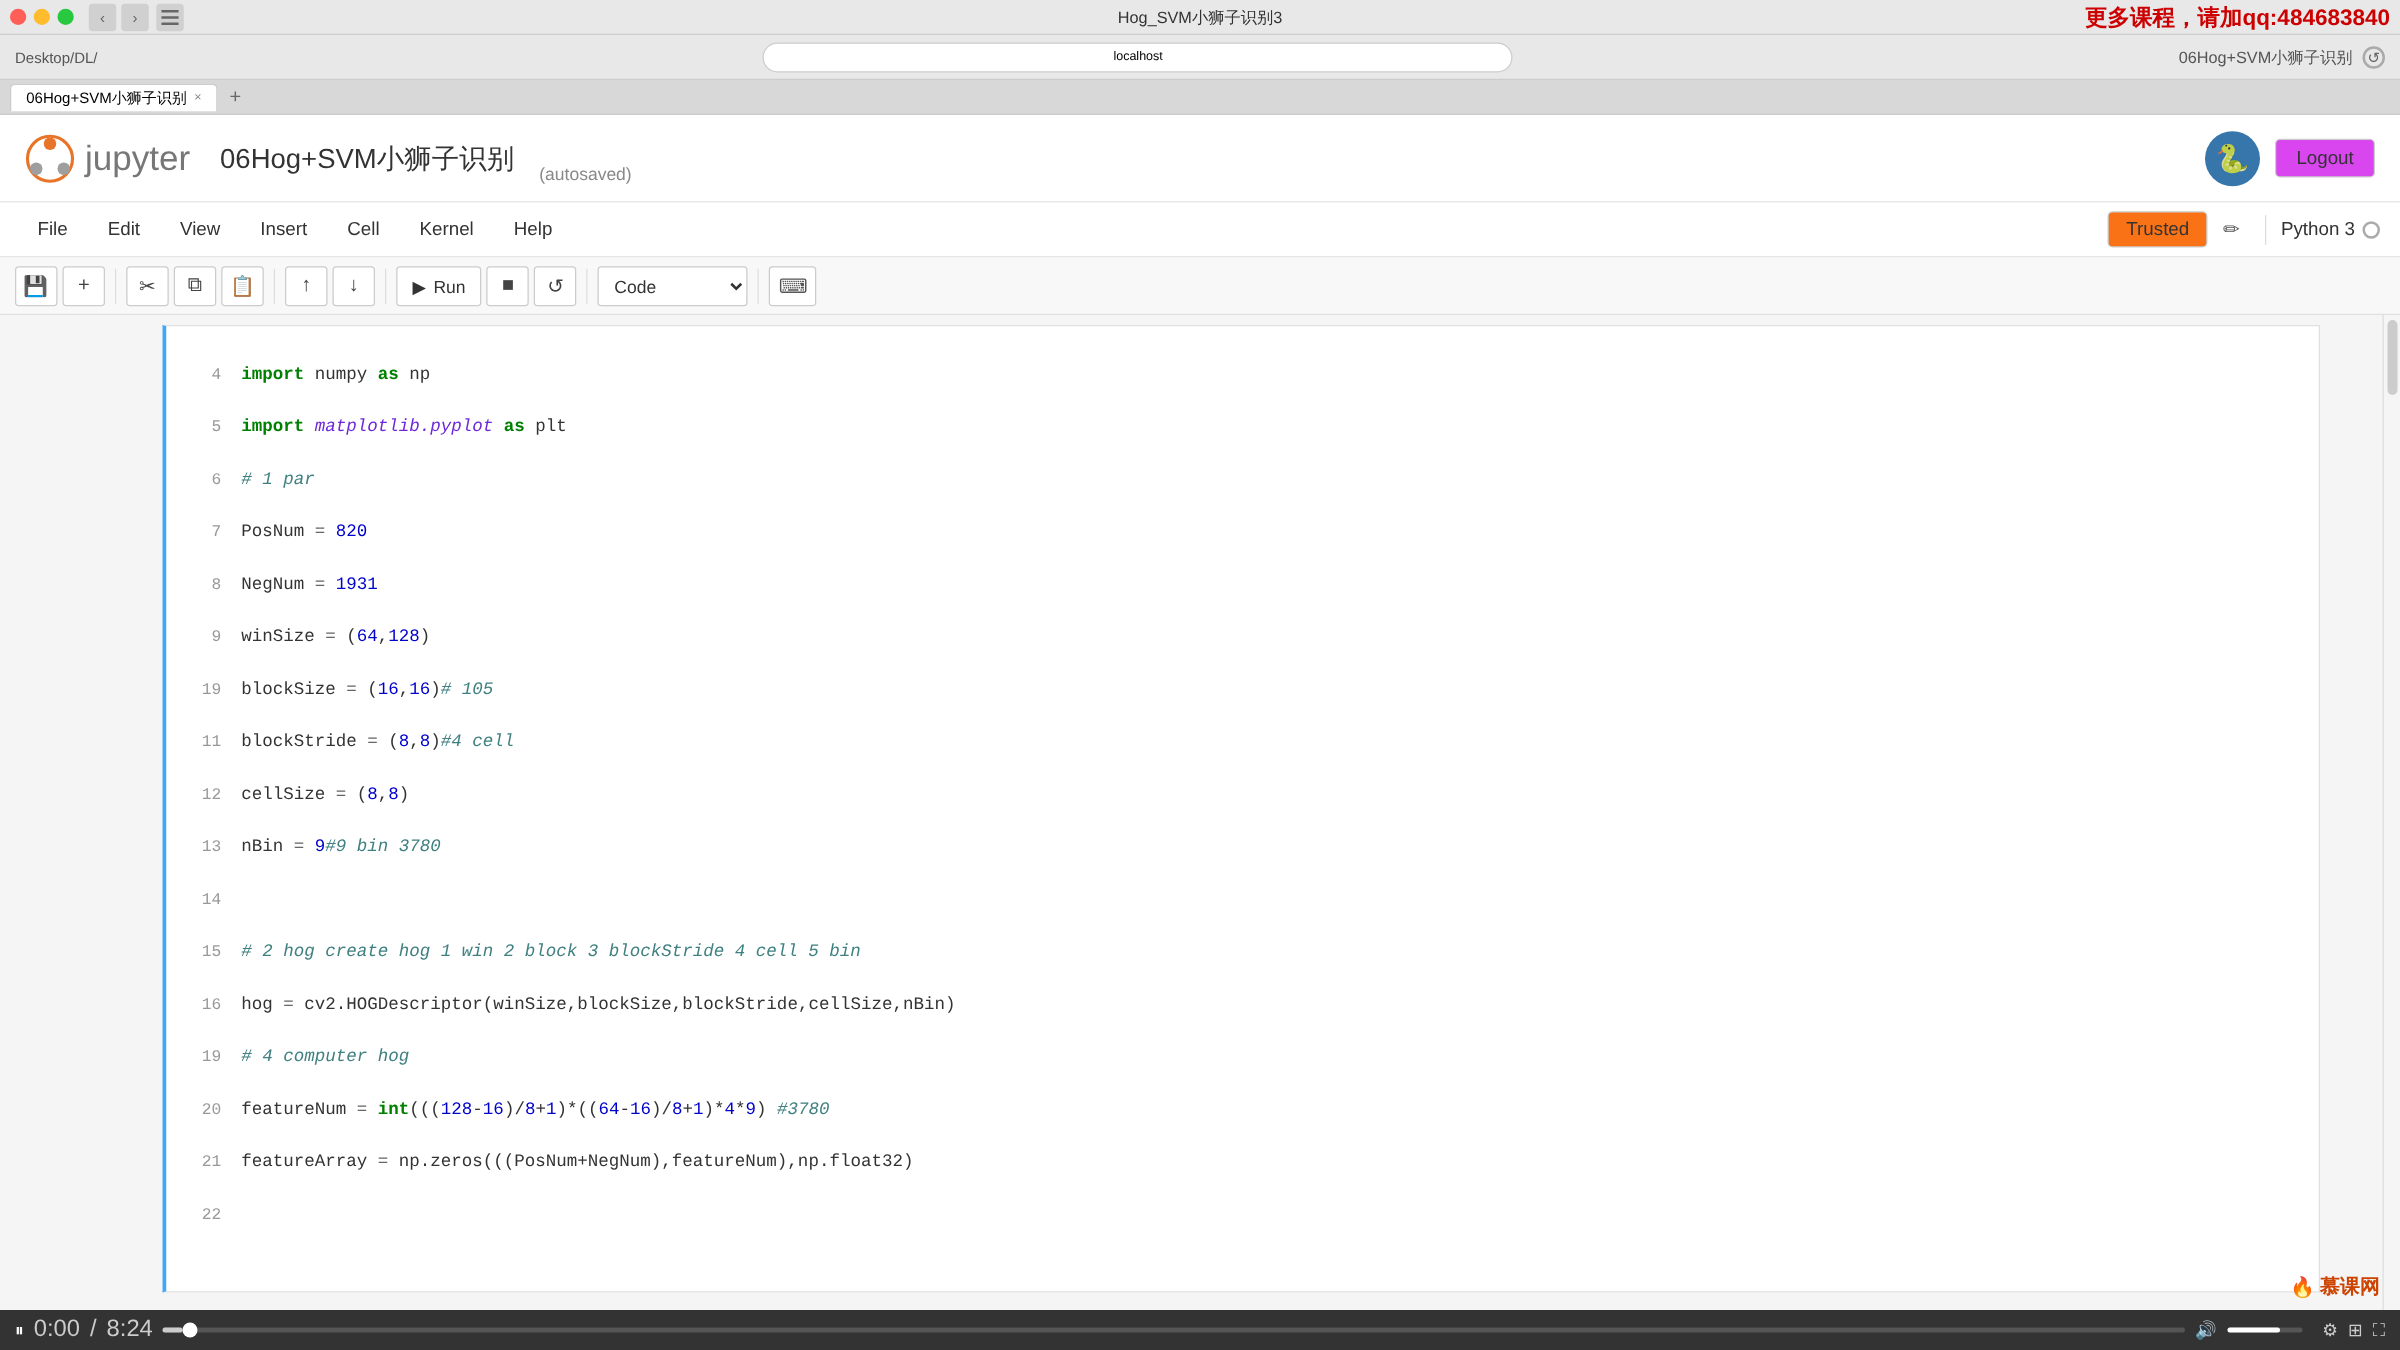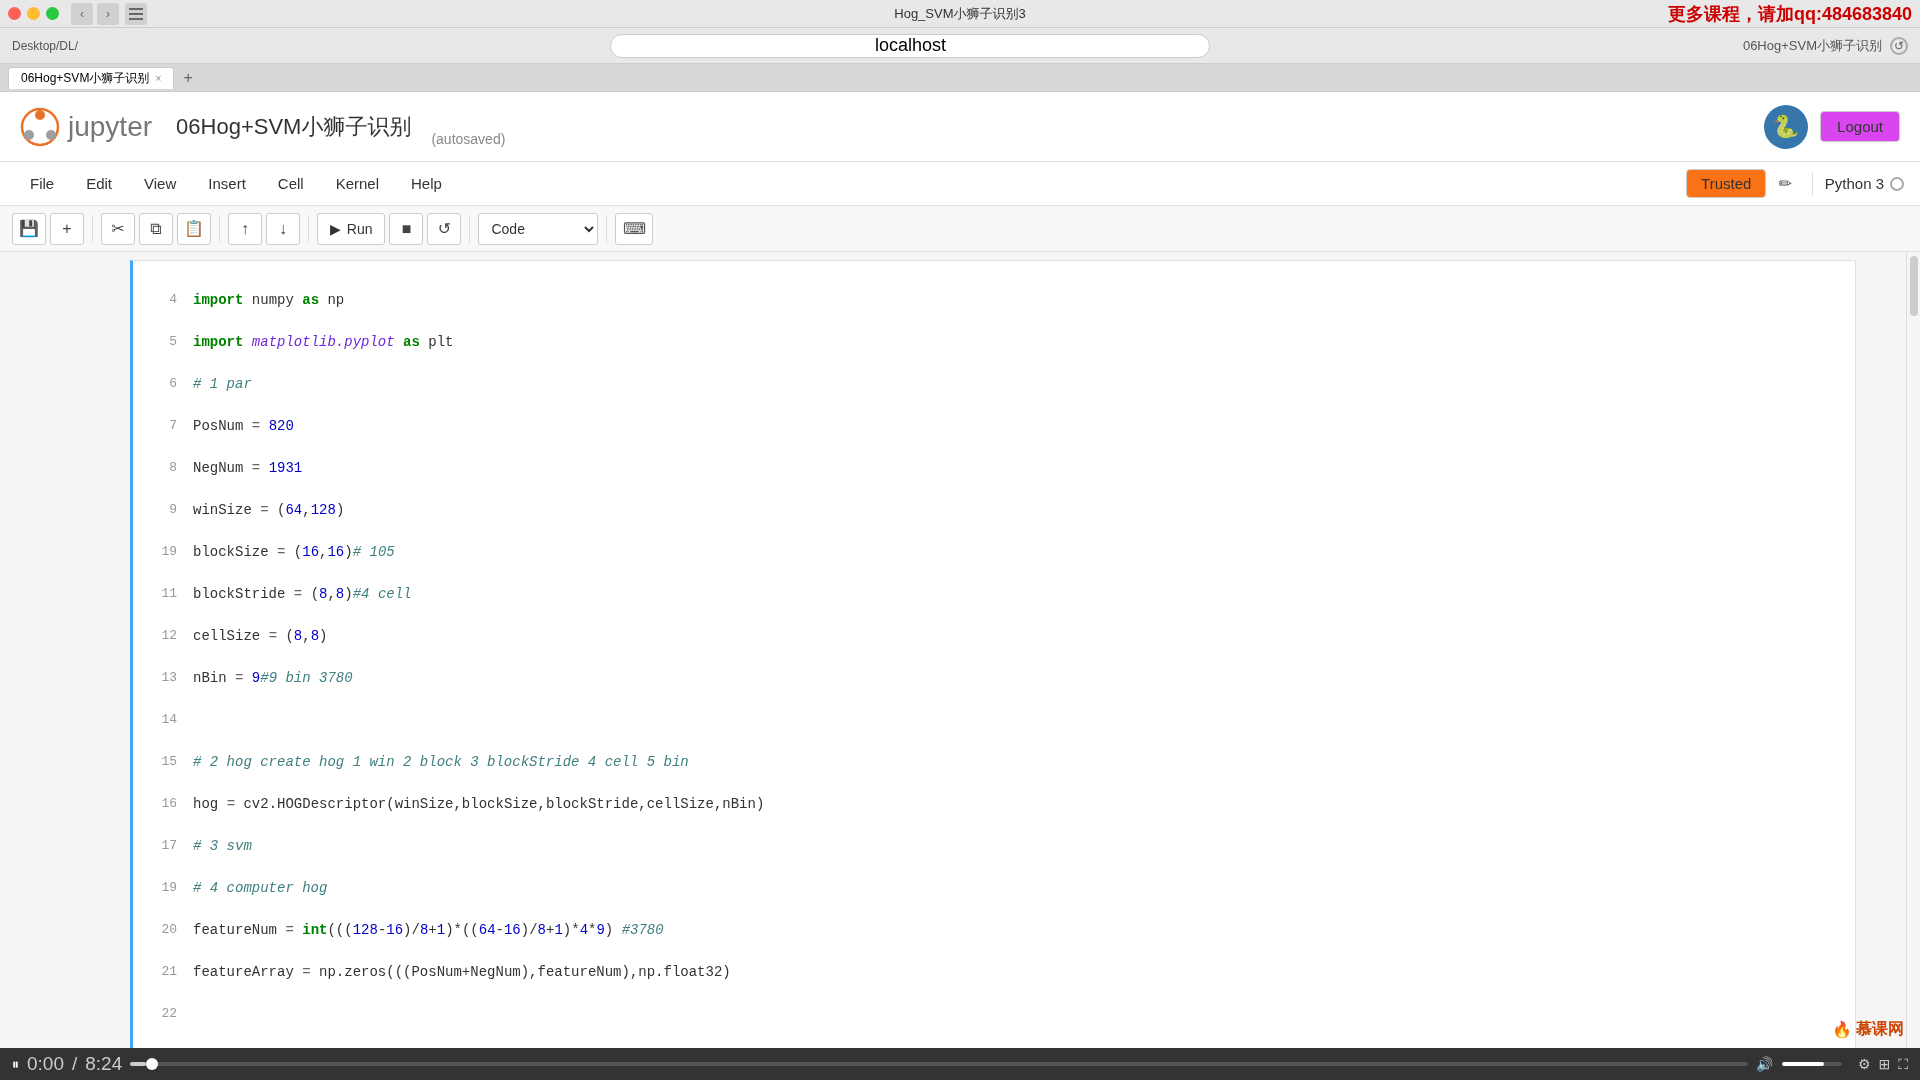--- a/index.html
+++ b/index.html
@@ -48,21 +48,21 @@
       gap: 8px;
       border-bottom: 1px solid #ccc;
     }
     .url-input {
       flex: 1;
       max-width: 600px;
       height: 24px;
       border: 1px solid #ccc;
       border-radius: 12px;
       padding: 0 12px;
-      font-size: 18px;
+      font-size: 10px;
       background: white;
       margin: 0 auto;
       text-align: center;
     }
     .breadcrumb-bar {
       font-size: 12px;
       color: #555;
       margin-right: auto;
     }
     .tab-bar {
@@ -520,21 +520,20 @@
 <div class="line"><span class="ln">7</span><span><span style="color:#333;">PosNum</span> <span class="op">=</span> <span class="num">820</span></span></div>
 <div class="line"><span class="ln">8</span><span><span style="color:#333;">NegNum</span> <span class="op">=</span> <span class="num">1931</span></span></div>
 <div class="line"><span class="ln">9</span><span><span style="color:#333;">winSize</span> <span class="op">=</span> <span style="color:#333;">(</span><span class="num">64</span><span style="color:#333;">,</span><span class="num">128</span><span style="color:#333;">)</span></span></div>
 <div class="line"><span class="ln">19</span><span><span style="color:#333;">blockSize</span> <span class="op">=</span> <span style="color:#333;">(</span><span class="num">16</span><span style="color:#333;">,</span><span class="num">16</span><span style="color:#333;">)</span><span class="comment"># 105</span></span></div>
 <div class="line"><span class="ln">11</span><span><span style="color:#333;">blockStride</span> <span class="op">=</span> <span style="color:#333;">(</span><span class="num">8</span><span style="color:#333;">,</span><span class="num">8</span><span style="color:#333;">)</span><span class="comment">#4 cell</span></span></div>
 <div class="line"><span class="ln">12</span><span><span style="color:#333;">cellSize</span> <span class="op">=</span> <span style="color:#333;">(</span><span class="num">8</span><span style="color:#333;">,</span><span class="num">8</span><span style="color:#333;">)</span></span></div>
 <div class="line"><span class="ln">13</span><span><span style="color:#333;">nBin</span> <span class="op">=</span> <span class="num">9</span><span class="comment">#9 bin 3780</span></span></div>
 <div class="line"><span class="ln">14</span><span>&nbsp;</span></div>
 <div class="line"><span class="ln">15</span><span class="comment"># 2 hog create hog 1 win 2 block 3 blockStride 4 cell 5 bin</span></div>
 <div class="line"><span class="ln">16</span><span><span style="color:#333;">hog</span> <span class="op">=</span> <span style="color:#333;">cv2.HOGDescriptor(winSize,blockSize,blockStride,cellSize,nBin)</span></span></div>
-<div class="line"><span class="ln">17</span><span class="comment"># 3 svm</span></div>
 <div class="line"><span class="ln">19</span><span class="comment"># 4 computer hog</span></div>
 <div class="line"><span class="ln">20</span><span><span style="color:#333;">featureNum</span> <span class="op">=</span> <span class="kw" style="color:#008000;">int</span><span style="color:#333;">(((</span><span class="num">128</span><span style="color:#333;">-</span><span class="num">16</span><span style="color:#333;">)/</span><span class="num">8</span><span style="color:#333;">+</span><span class="num">1</span><span style="color:#333;">)*((</span><span class="num">64</span><span style="color:#333;">-</span><span class="num">16</span><span style="color:#333;">)/</span><span class="num">8</span><span style="color:#333;">+</span><span class="num">1</span><span style="color:#333;">)*</span><span class="num">4</span><span style="color:#333;">*</span><span class="num">9</span><span style="color:#333;">)</span> <span class="comment">#3780</span></span></div>
 <div class="line"><span class="ln">21</span><span><span style="color:#333;">featureArray</span> <span class="op">=</span> <span style="color:#333;">np.zeros(((PosNum+NegNum),featureNum),np.float32)</span></span></div>
 <div class="line"><span class="ln">22</span><span>  </span></div>
         </div>
       </div>
     </div>
 
   </div>
 

